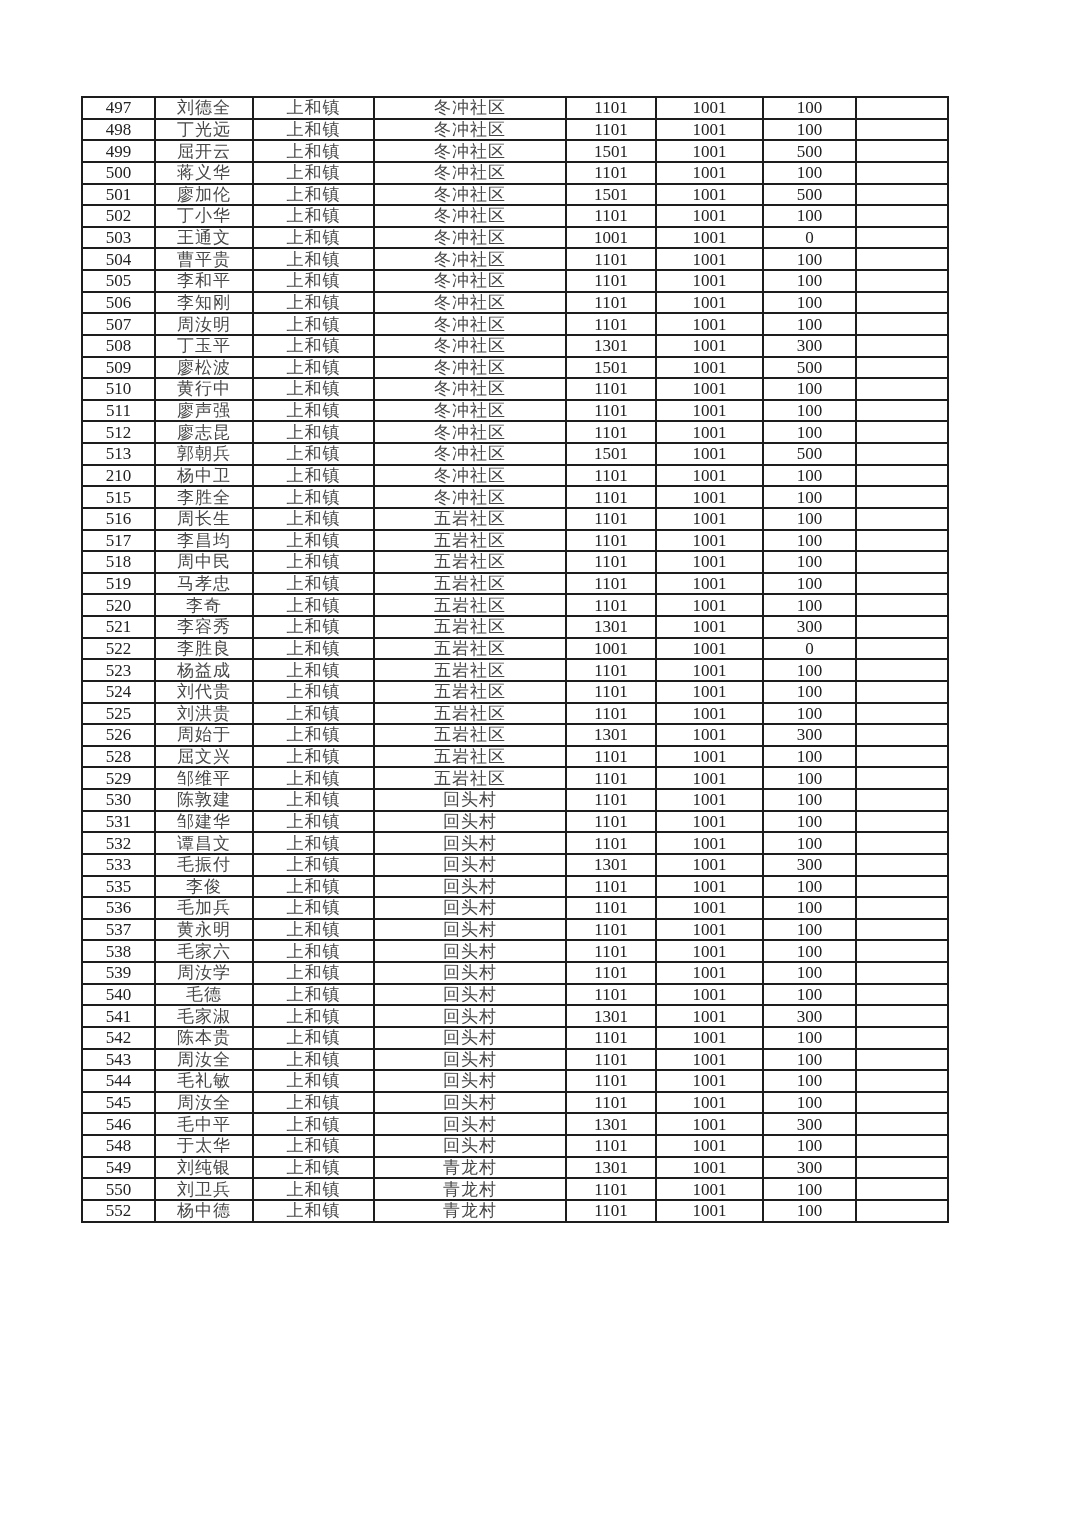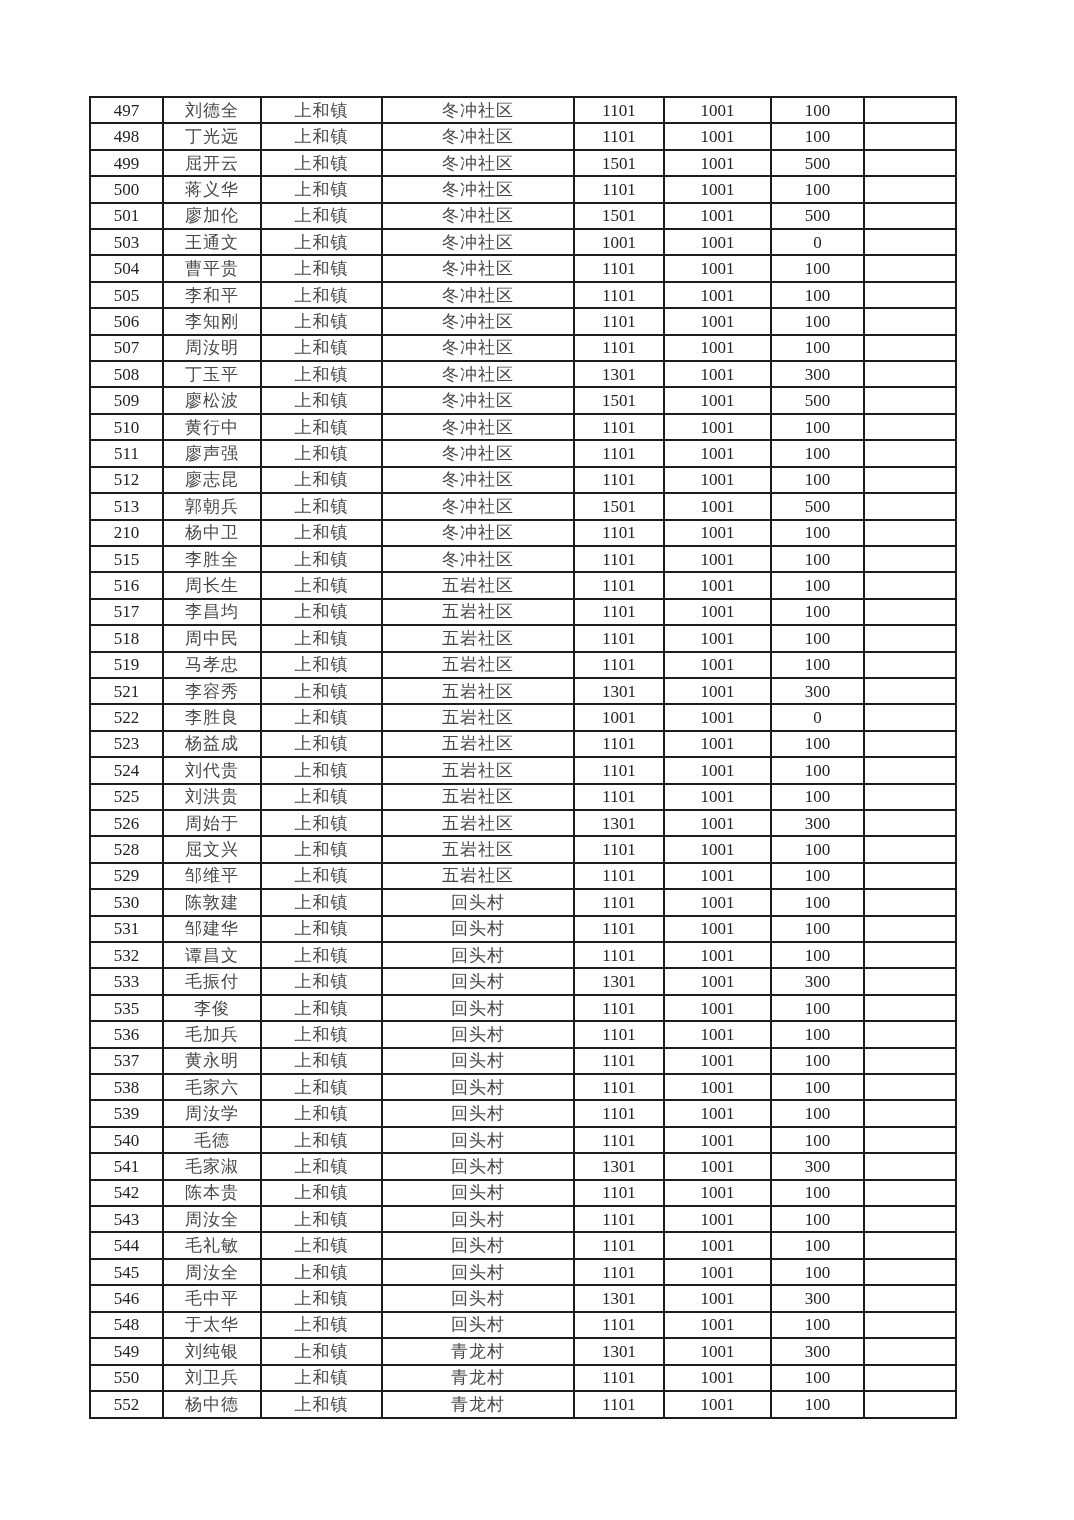--- a/index.html
+++ b/index.html
@@ -14,24 +14,24 @@
     font-family: "Liberation Serif", "DejaVu Serif", serif;
     overflow: hidden;
   }
   .page {
     position: absolute;
     inset: 0;
     background: #ffffff;
   }
   table.sheet {
     position: absolute;
-    left: 89px;
+    left: 81px;
     top: 96px;
     width: 866px;
-    height: 1323px;
+    height: 1127px;
     border-collapse: collapse;
     table-layout: fixed;
   }
   table.sheet td {
     border: 2px solid #1d1d1d;
     padding: 0;
     text-align: center;
     vertical-align: middle;
     white-space: nowrap;
     overflow: hidden;
@@ -112,20 +112,30 @@
     <td class="num">501</td>
     <td class="zh">廖加伦</td>
     <td class="zh">上和镇</td>
     <td class="zh">冬冲社区</td>
     <td class="num">1501</td>
     <td class="num">1001</td>
     <td class="num">500</td>
     <td class="num"></td>
   </tr>
 
+  <tr>
+    <td class="num">502</td>
+    <td class="zh">丁小华</td>
+    <td class="zh">上和镇</td>
+    <td class="zh">冬冲社区</td>
+    <td class="num">1101</td>
+    <td class="num">1001</td>
+    <td class="num">100</td>
+    <td class="num"></td>
+  </tr>
 
   <tr>
     <td class="num">503</td>
     <td class="zh">王通文</td>
     <td class="zh">上和镇</td>
     <td class="zh">冬冲社区</td>
     <td class="num">1001</td>
     <td class="num">1001</td>
     <td class="num">0</td>
     <td class="num"></td>
@@ -300,20 +310,30 @@
     <td class="num">519</td>
     <td class="zh">马孝忠</td>
     <td class="zh">上和镇</td>
     <td class="zh">五岩社区</td>
     <td class="num">1101</td>
     <td class="num">1001</td>
     <td class="num">100</td>
     <td class="num"></td>
   </tr>
 
+  <tr>
+    <td class="num">520</td>
+    <td class="zh">李奇</td>
+    <td class="zh">上和镇</td>
+    <td class="zh">五岩社区</td>
+    <td class="num">1101</td>
+    <td class="num">1001</td>
+    <td class="num">100</td>
+    <td class="num"></td>
+  </tr>
 
   <tr>
     <td class="num">521</td>
     <td class="zh">李容秀</td>
     <td class="zh">上和镇</td>
     <td class="zh">五岩社区</td>
     <td class="num">1301</td>
     <td class="num">1001</td>
     <td class="num">300</td>
     <td class="num"></td>

